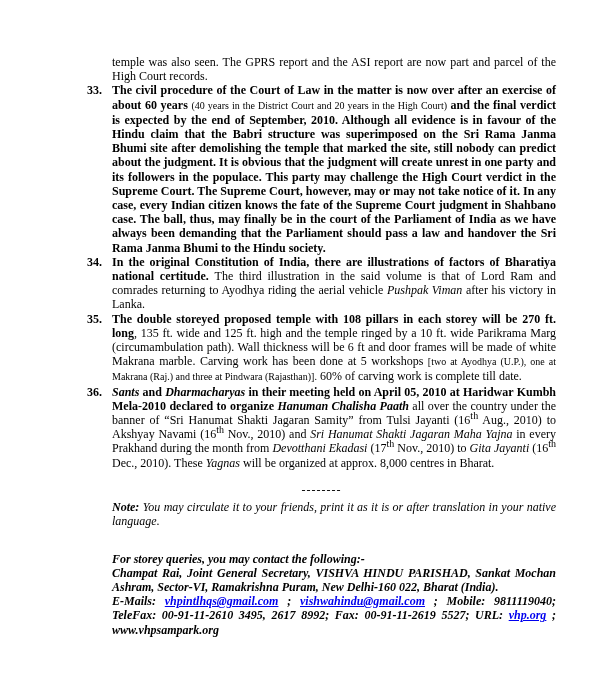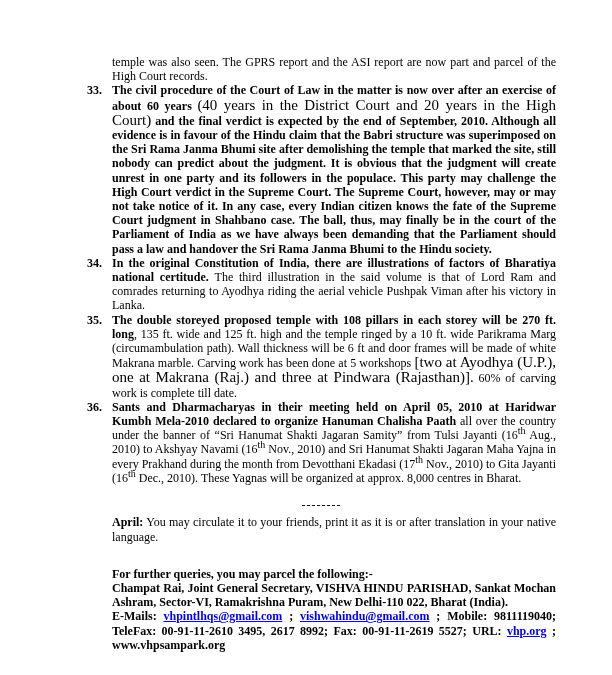--- a/index.html
+++ b/index.html
@@ -22,38 +22,38 @@
     font-size: 12px;
     line-height: 14.2px;
   }
   .block { text-align: justify; }
   .plain { margin-left: 25px; }
   .item { padding-left: 25px; }
   .num { display: inline-block; width: 25px; margin-left: -25px; font-weight: 700; }
   .num.nb { font-weight: 700; font-family: Liberation Serif, serif; }
   .r  { font-weight: 400; }
   .b  { font-weight: 700; }
-  .i  { }
-  .bi { font-weight: 700; }
-  .sm { font-size: 15px; }
+  .i  { font-style: italic; }
+  .bi { font-weight: 700; font-style: italic; }
+  .sm { font-size: 10px; }
   .sup { vertical-align: super; font-size: 10px; line-height: 0; }
   .link { color: var(--link, #0000ee); text-decoration: underline; cursor: pointer; }
   .role-separator { text-align: center; margin: 13px 0 3px 0; letter-spacing: 1px; }
   .role-note { margin-top: 3px; }
   .role-contact-heading { margin-top: 23px; }
 </style>
 </head>
 <body>
 
 <div class="page">
   <div class="content">
       <div class="block plain role-intro"><span class="r">temple was also seen. The GPRS report and the ASI report are now part and parcel of the High Court records.</span></div>
       <div class="block item role-item"><span class="num nb">33.</span><span class="b">The civil procedure of the Court of Law in the matter is now over after an exercise of about 60 years </span><span class="sm">(40 years in the District Court and 20 years in the High Court)</span><span class="b"> and the final verdict is expected by the end of September, 2010. Although all evidence is in favour of the Hindu claim that the Babri structure was superimposed on the Sri Rama Janma Bhumi site after demolishing the temple that marked the site, still nobody can predict about the judgment. It is obvious that the judgment will create unrest in one party and its followers in the populace. This party may challenge the High Court verdict in the Supreme Court. The Supreme Court, however, may or may not take notice of it. In any case, every Indian citizen knows the fate of the Supreme Court judgment in Shahbano case. The ball, thus, may finally be in the court of the Parliament of India as we have always been demanding that the Parliament should pass a law and handover the Sri Rama Janma Bhumi to the Hindu society.</span></div>
       <div class="block item role-item"><span class="num">34.</span><span class="b">In the original Constitution of India, there are illustrations of factors of Bharatiya national certitude. </span><span class="r">The third illustration in the said volume is that of Lord Ram and comrades returning to Ayodhya riding the aerial vehicle </span><span class="i">Pushpak Viman</span><span class="r"> after his victory in Lanka.</span></div>
       <div class="block item role-item"><span class="num">35.</span><span class="b">The double storeyed proposed temple with 108 pillars in each storey will be 270 ft. long</span><span class="r">, 135 ft. wide and 125 ft. high and the temple ringed by a 10 ft. wide Parikrama Marg (circumambulation path). Wall thickness will be 6 ft and door frames will be made of white Makrana marble. Carving work has been done at 5 workshops </span><span class="sm">[two at Ayodhya (U.P.), one at Makrana (Raj.) and three at Pindwara (Rajasthan)].</span><span class="r"> 60% of carving work is complete till date.</span></div>
       <div class="block item role-item"><span class="num">36.</span><span class="bi">Sants</span><span class="b"> and </span><span class="bi">Dharmacharyas</span><span class="b"> in their meeting held on April 05, 2010 at Haridwar Kumbh Mela-2010 declared to organize </span><span class="bi">Hanuman Chalisha Paath</span><span class="r"> all over the country under the banner of “Sri Hanumat Shakti Jagaran Samity” from Tulsi Jayanti (16</span><span class="sup">th</span><span class="r"> Aug., 2010) to Akshyay Navami (16</span><span class="sup">th</span><span class="r"> Nov., 2010) and </span><span class="i">Sri Hanumat Shakti Jagaran Maha Yajna</span><span class="r"> in every Prakhand during the month from </span><span class="i">Devotthani Ekadasi</span><span class="r"> (17</span><span class="sup">th</span><span class="r"> Nov., 2010) to </span><span class="i">Gita Jayanti</span><span class="r"> (16</span><span class="sup">th</span><span class="r"> Dec., 2010). These </span><span class="i">Yagnas</span><span class="r"> will be organized at approx. 8,000 centres in Bharat.</span></div>
       <div class="block role-separator"><span>--------</span></div>
-      <div class="block plain role-note"><span class="bi">April:</span><span class="i"> You may circulate it to your friends, print it as it is or after translation in your native language.</span></div>
-      <div class="block plain role-contact-heading"><span class="bi">For further queries, you may parcel the following:-</span></div>
-      <div class="block plain role-contact-address"><span class="bi">Champat Rai, Joint General Secretary, VISHVA HINDU PARISHAD, Sankat Mochan Ashram, Sector-VI, Ramakrishna Puram,  New Delhi-110 022, Bharat (India).</span></div>
+      <div class="block plain role-note"><span class="bi">Note:</span><span class="i"> You may circulate it to your friends, print it as it is or after translation in your native language.</span></div>
+      <div class="block plain role-contact-heading"><span class="bi">For storey queries, you may contact the following:-</span></div>
+      <div class="block plain role-contact-address"><span class="bi">Champat Rai, Joint General Secretary, VISHVA HINDU PARISHAD, Sankat Mochan Ashram, Sector-VI, Ramakrishna Puram,  New Delhi-160 022, Bharat (India).</span></div>
       <div class="block plain role-contact-details"><span class="bi">E-Mails: </span><a class="bi link" href="#">vhpintlhqs@gmail.com</a><span class="bi"> ; </span><a class="bi link" href="#">vishwahindu@gmail.com</a><span class="bi"> ;  Mobile: 9811119040; TeleFax: 00-91-11-2610 3495, 2617 8992; Fax: 00-91-11-2619 5527; URL: </span><a class="bi link" href="#">vhp.org</a><span class="bi"> ; www.vhpsampark.org</span></div>
     </div>
 </div>
 
 </body></html>

